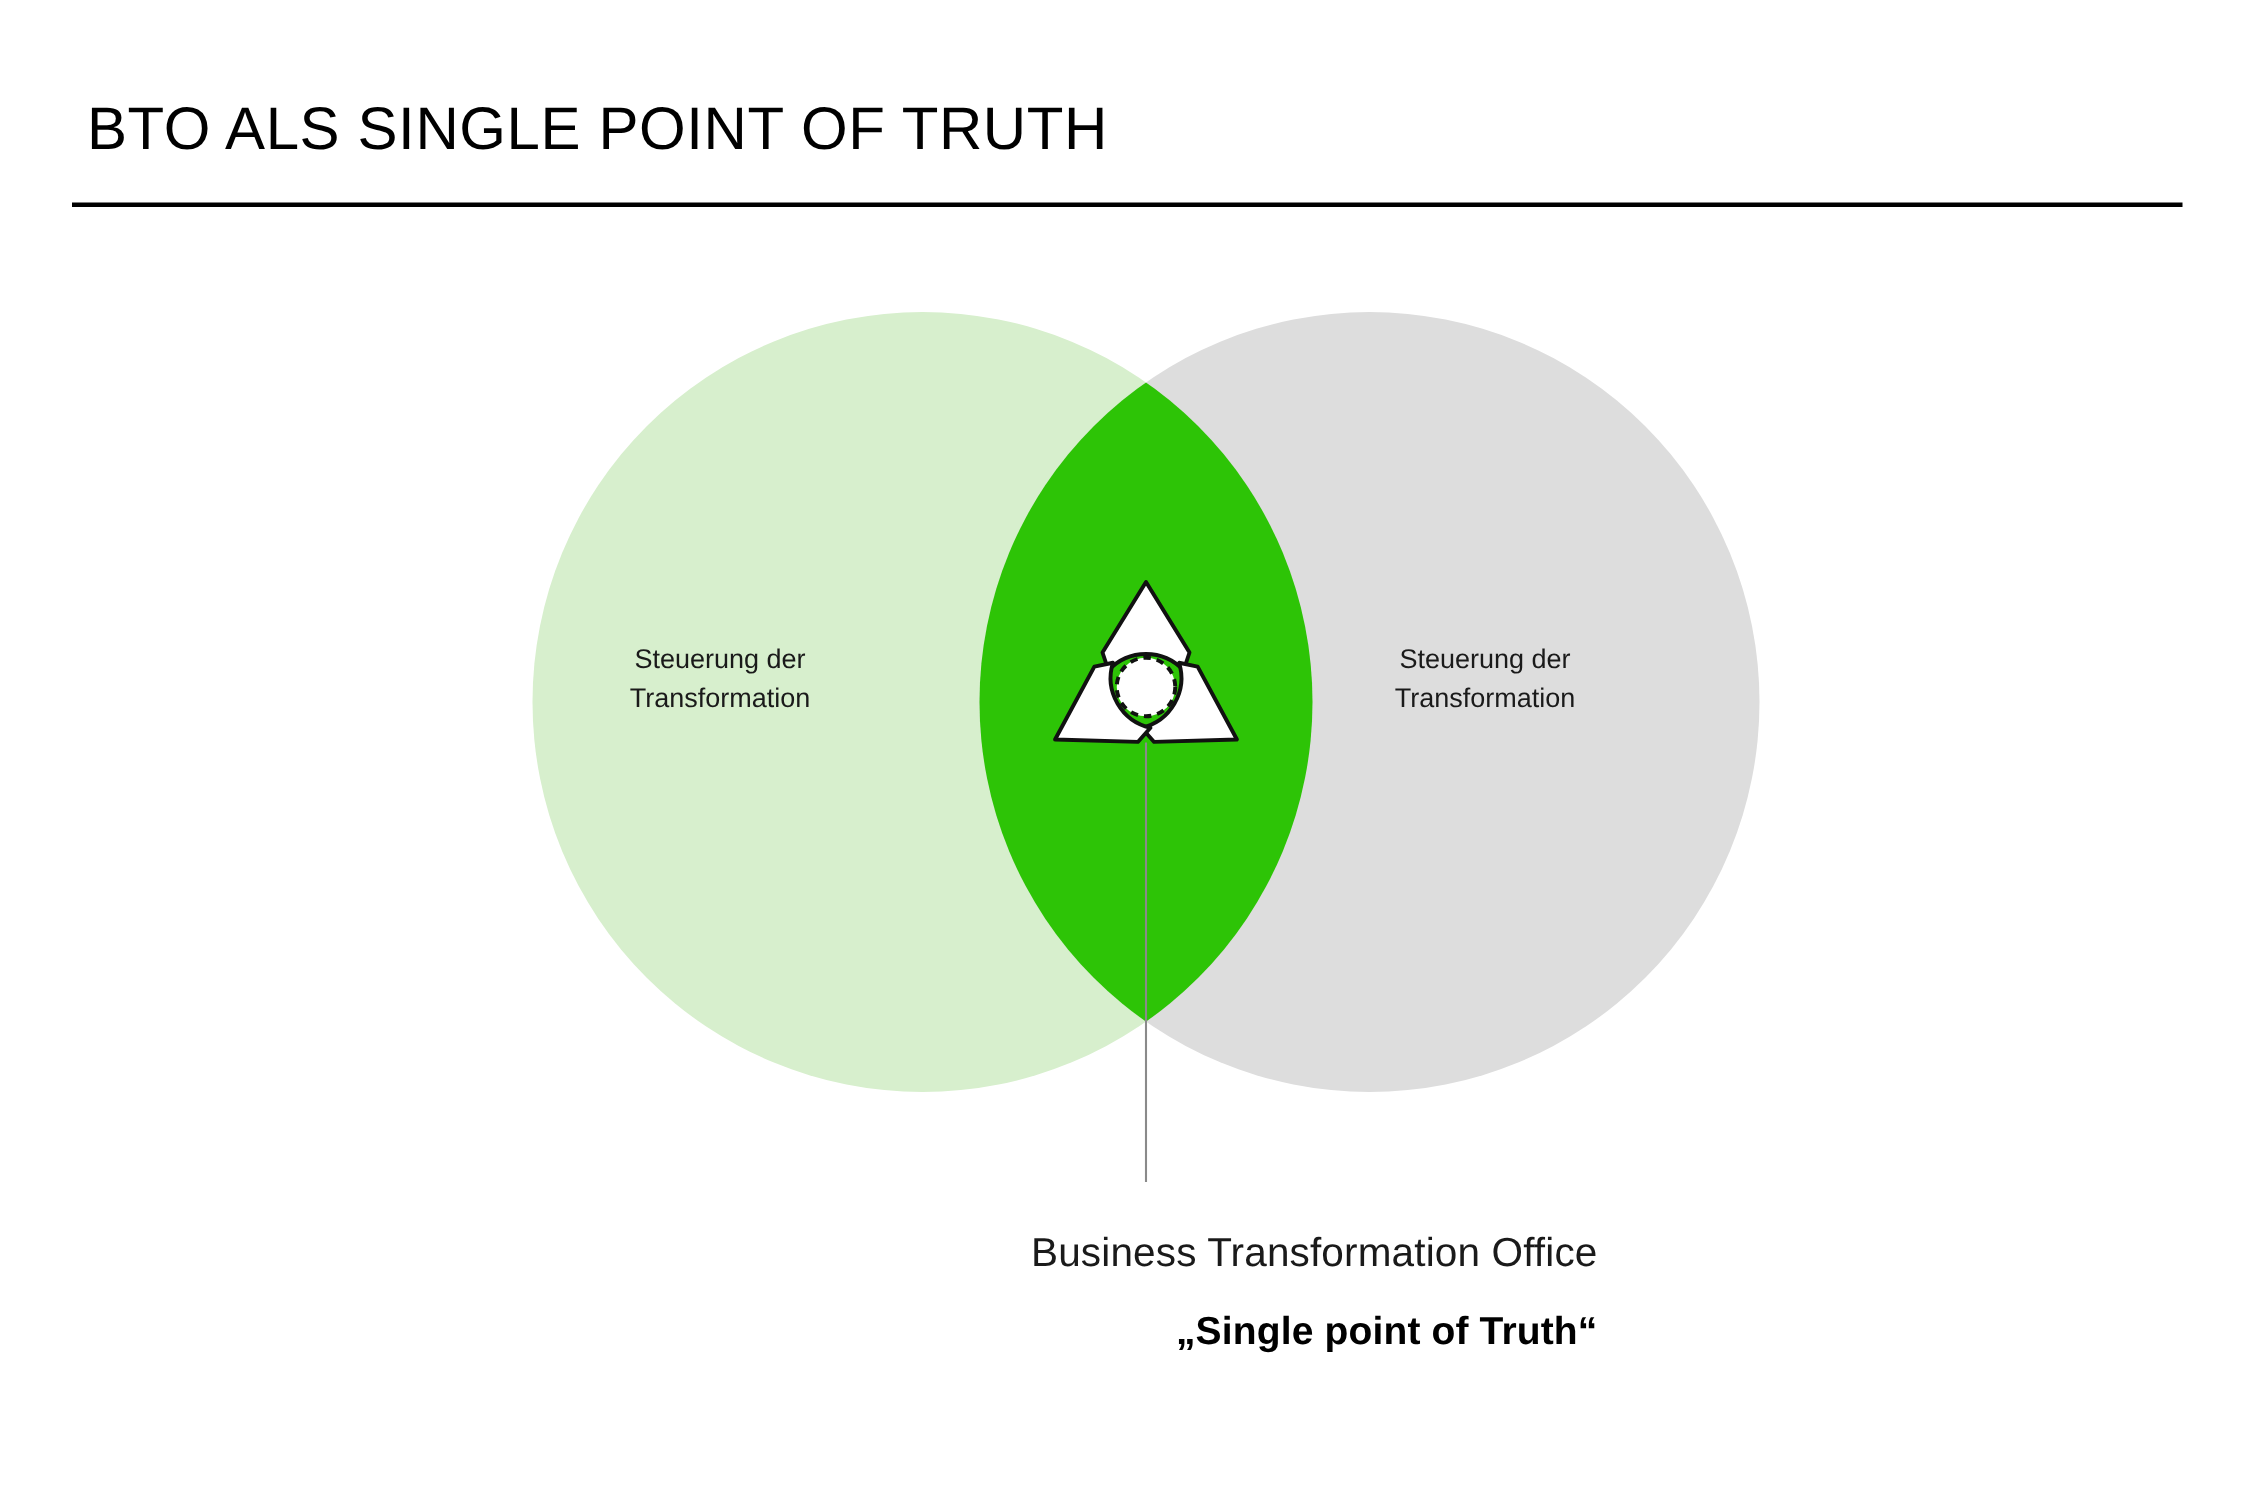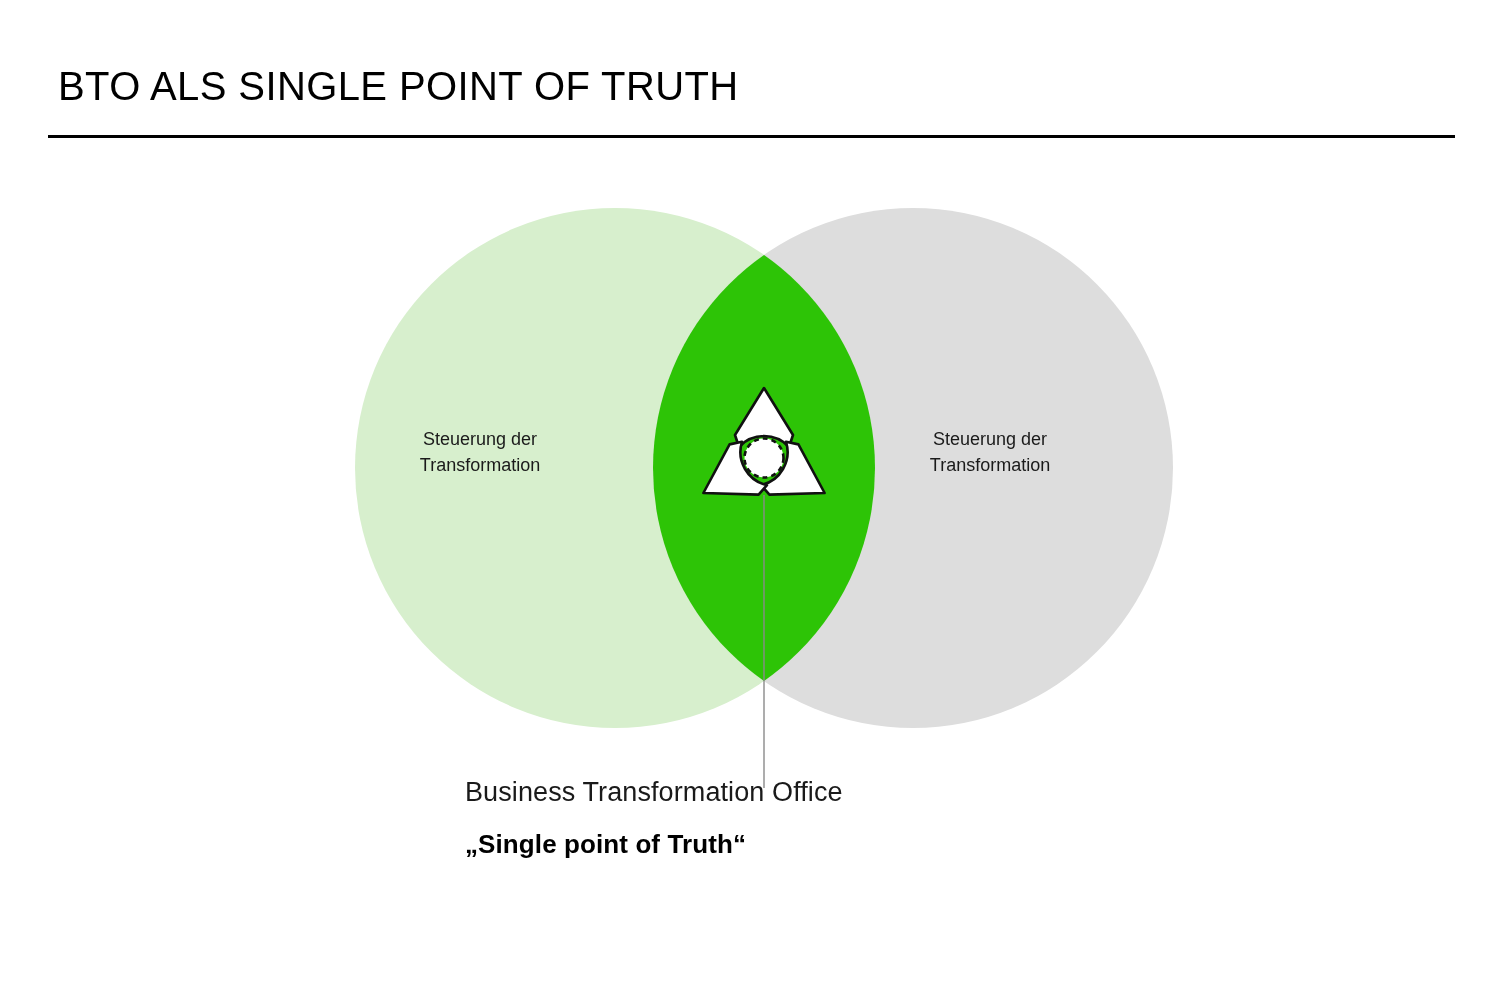--- a/index.html
+++ b/index.html
@@ -77,23 +77,23 @@
   #label-right {
     left: 855px;
     top: 277px;
     width: 270px;
   }
 
   
   #caption-block {
     position: absolute;
     left: 465px;
-    top: 775px;
+    top: 818px;
     width: 600px;
-    text-align: left;
+    text-align: right;
   }
   #caption-line1 {
     font-size: 27px;
     font-weight: 400;
     color: #1a1a1a;
     line-height: 1.3;
     letter-spacing: 0.1px;
   }
   #caption-line2 {
     font-size: 26px;

